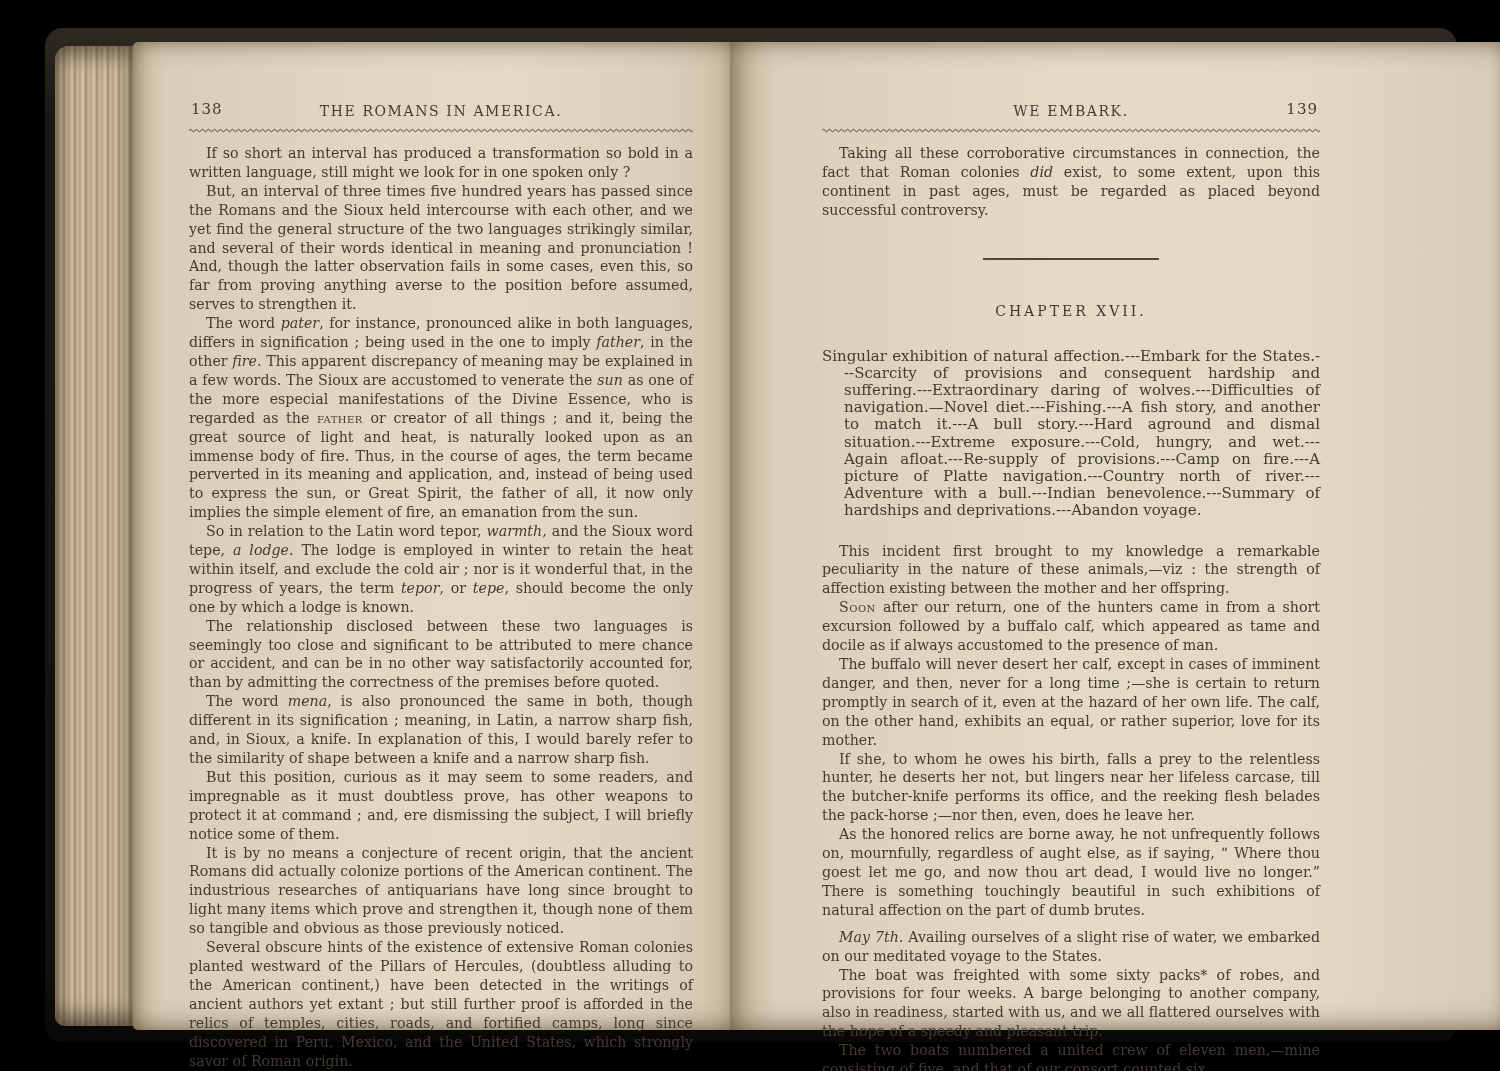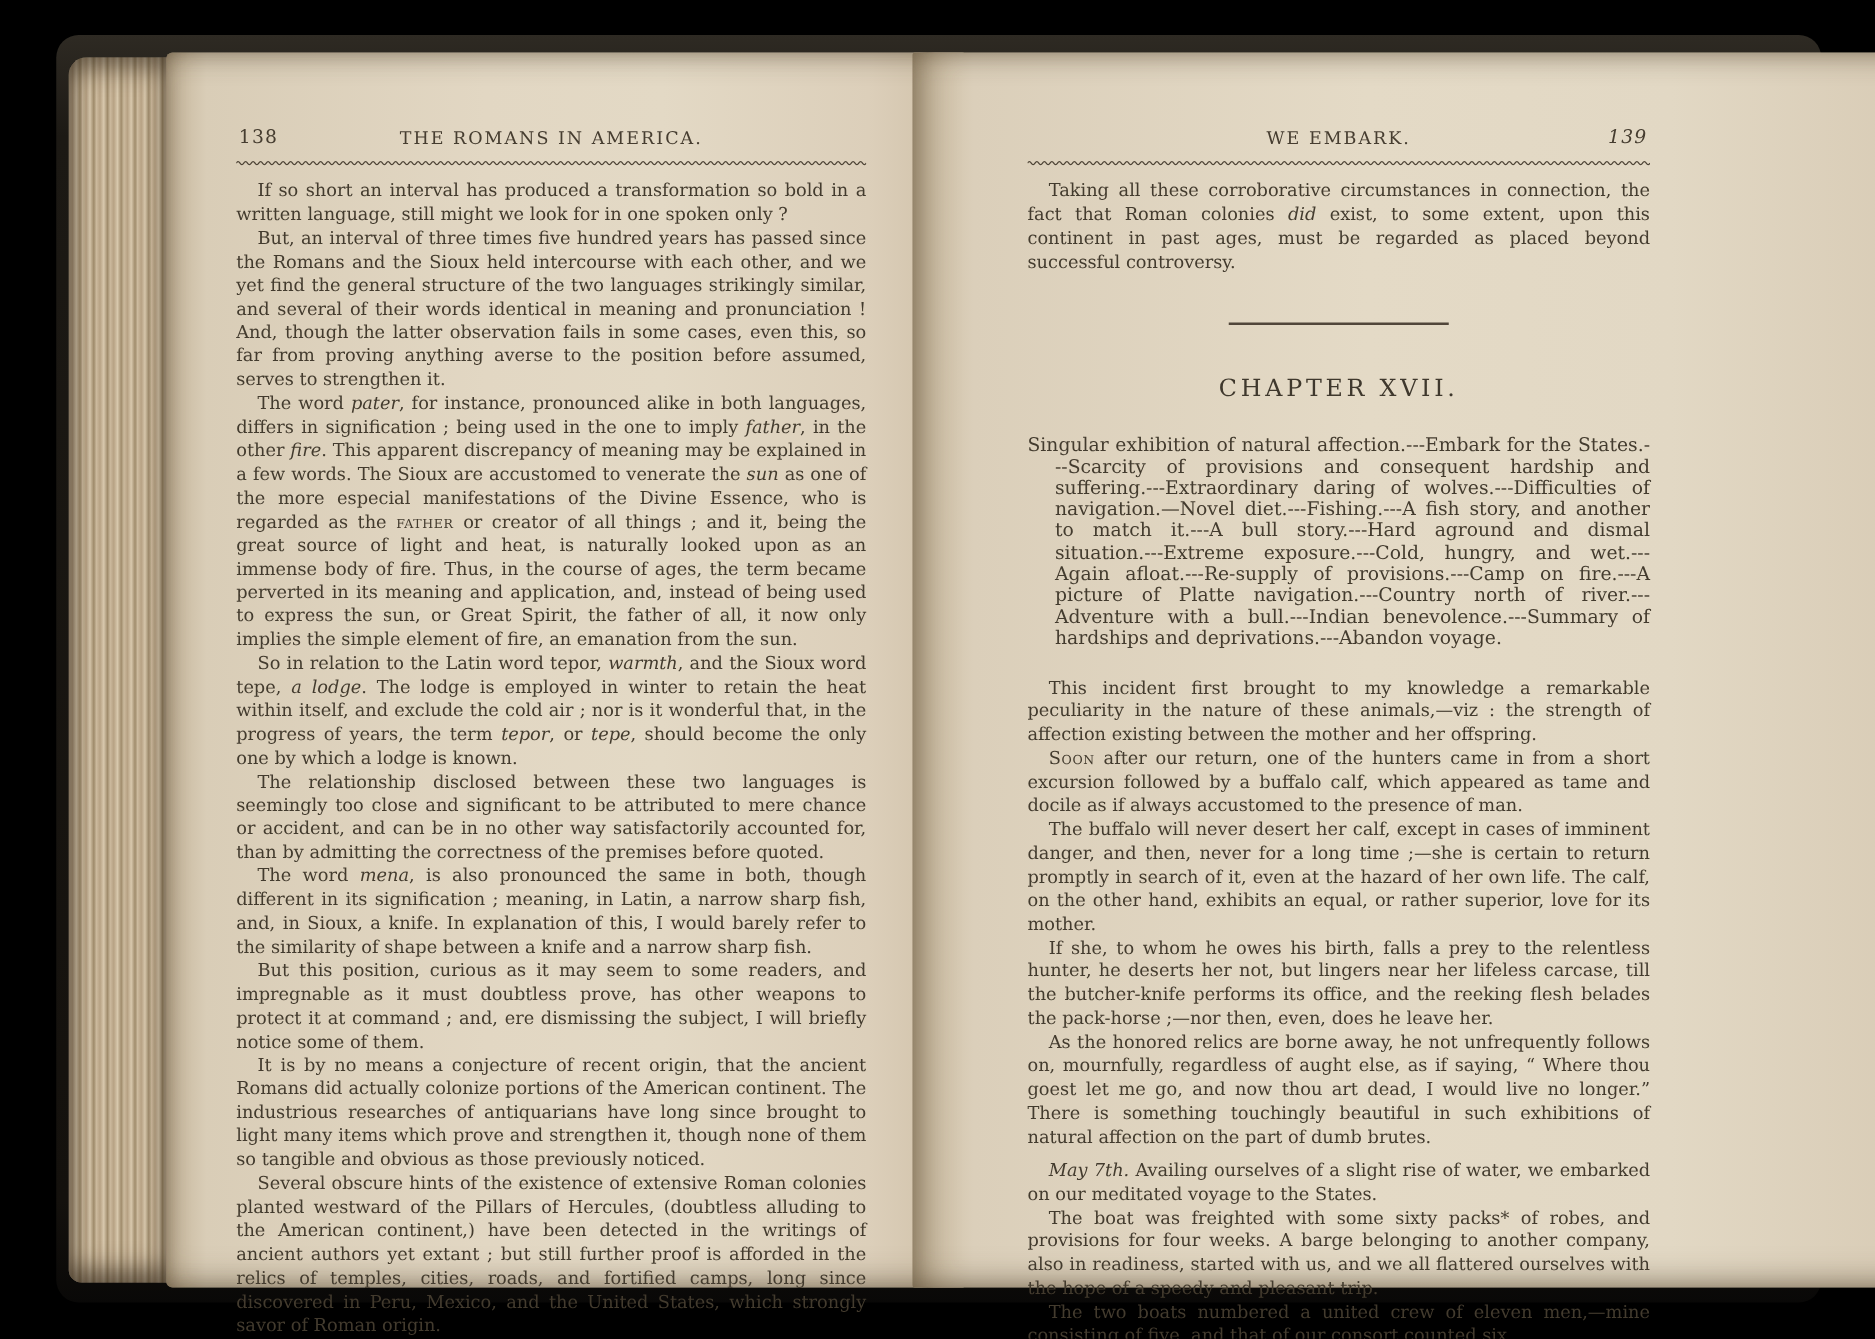--- a/index.html
+++ b/index.html
@@ -25,21 +25,21 @@
     box-shadow:inset 0 10px 18px rgba(40,30,18,.5), inset 0 -12px 18px rgba(40,30,18,.55);
   }
   .fore-right {
     position:absolute; right:14px; top:16px; bottom:18px; width:52px;
     border-radius:0 12px 10px 0;
     background:repeating-linear-gradient(90deg,
       #d2c1a4 0 2px, #a89474 2px 3px, #c6b496 3px 5px, #b29e7e 5px 7px);
     box-shadow:inset 0 12px 16px rgba(40,30,18,.5), inset 0 -12px 16px rgba(40,30,18,.55);
   }
   .page {
-    position:absolute; top:14px; height:988px;padding-left:33px;
+    position:absolute; top:14px; height:988px;
   }
   .page-left {
     left:88px; width:606px;
     border-radius:5px 2px 2px 5px;
     background:linear-gradient(90deg,#c3b398 0%, #d9cdb7 5%, #e2d7c3 40%, #e3d9c5 62%, #dccfba 88%, #cebfa6 100%);
     box-shadow:
       inset -16px 0 26px -12px rgba(74,58,36,.55),
       inset 10px 0 18px -10px rgba(74,58,36,.45),
       inset 0 16px 24px -16px rgba(74,58,36,.45),
       inset 0 -18px 26px -16px rgba(74,58,36,.5);
@@ -69,35 +69,35 @@
   .running-head-row {
     position:relative;
     text-align:center;
     font-size:14px;
     letter-spacing:1.6px;
     color:#463d30;
     height:20px;
   }
   .folio { position:absolute; top:-2px; font-size:15px; letter-spacing:1px; }
   .folio-left  { left:2px; }
-  .folio-right { right:2px;font-style:italic; }
+  .folio-right { right:2px; }
   .wavy { display:block; margin-top:5px; width:100%; height:6px; }
   .wavy path { fill:none; stroke:#4c4234; stroke-width:1; }
   .body-text { margin-top:11px; }
   p.para { margin:0; text-align:justify; text-indent:17px; }
   p.para.noindent { text-indent:0; }
   p.para.space-before { margin-top:8px; }
   .sc { font-variant:small-caps; letter-spacing:.5px; }
   .chapter-rule {
     width:176px; height:2px; background:#51463a;
     margin:38px auto 0;
   }
   .chapter-heading {
     text-align:center;
-    font-size:19px;
+    font-size:14px;
     letter-spacing:3px;
     margin-top:42px;
     color:#3f382d;
   }
   .synopsis {
     margin-top:27px;
     font-size:15px;
     line-height:17.2px;
     text-align:justify;
     padding-left:22px;

